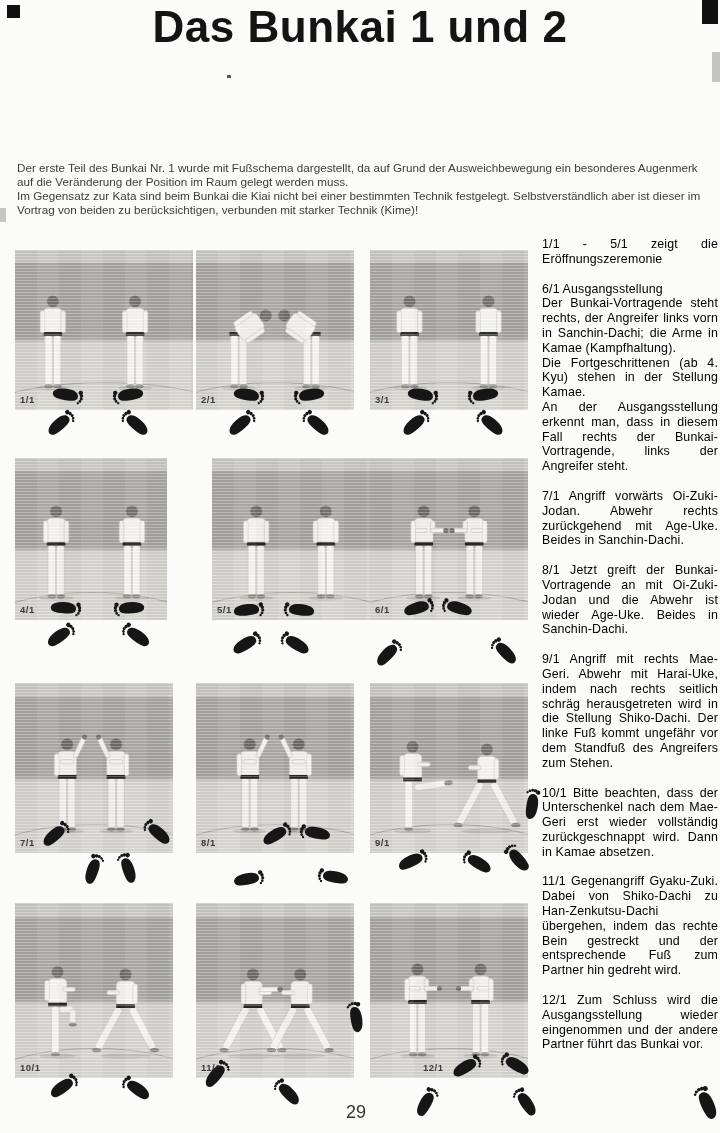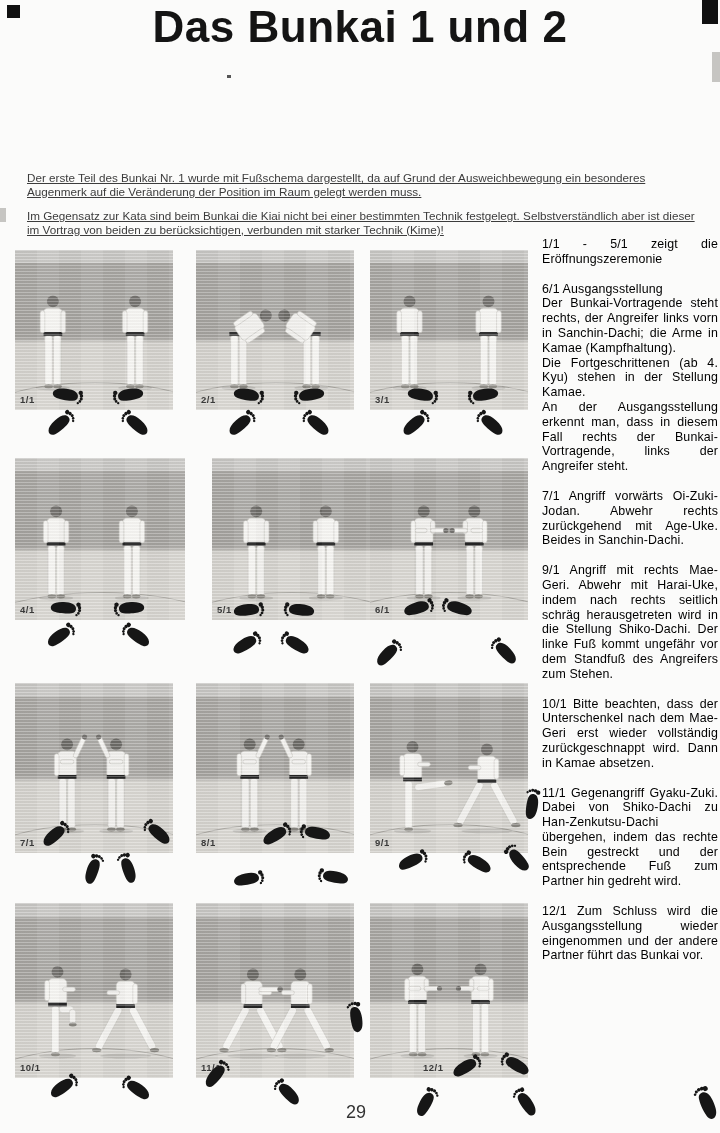--- a/index.html
+++ b/index.html
@@ -4,21 +4,21 @@
 <style>
   html,body{margin:0;padding:0;background:#888;}
   .page{position:relative;width:720px;height:1133px;background:#fbfbfa;
         font-family:"Liberation Sans",sans-serif;overflow:hidden;margin:0 auto;}
   .title{position:absolute;left:0;right:0;text-align:center;font-weight:bold;
          color:#141414;letter-spacing:0.5px;}
   .title1{top:2px;font-size:44px;}
   .title2{top:92px;font-size:43px;}
   .intro{position:absolute;left:17px;top:161px;width:694px;font-size:11.7px;
          line-height:13.9px;color:#3c3c3c;}
-  .intro p{margin:10px;text-decoration:underline;}
+  .intro p{margin:0;}
   .notes{position:absolute;left:542px;top:237px;width:176px;font-size:12.4px;
          line-height:14.8px;color:#000000;text-align:justify;letter-spacing:0.15px;}
   .note{margin:0 0 15px 0;}
   .note p{margin:0;}
   .cell{position:absolute;}
   .photo{position:relative;overflow:hidden;
          background:linear-gradient(180deg,#c9c8c5 0%,#c9c8c5 8%,#a9a7a3 8.4%,
                     #a6a4a0 54%,#b2b0ac 56%,#d5d3ce 58%,#d8d6d1 100%);}
   .photo::before{content:"";position:absolute;left:-35%;width:170%;bottom:-46%;height:62%;
          border:1px solid rgba(115,113,107,0.45);border-radius:50%;}
@@ -50,21 +50,21 @@
 
   <div class="title title1">Das Bunkai 1 und 2</div>
 
   <div class="intro">
     <p>Der erste Teil des Bunkai Nr. 1 wurde mit Fußschema dargestellt, da auf Grund der Ausweichbewegung ein besonderes Augenmerk auf die Veränderung der Position im Raum gelegt werden muss.</p>
     <p>Im Gegensatz zur Kata sind beim Bunkai die Kiai nicht bei einer bestimmten Technik festgelegt. Selbstverständlich aber ist dieser im Vortrag von beiden zu berücksichtigen, verbunden mit starker Technik (Kime)!</p>
   </div>
 
   <div id="grid">
       <div class="cell" style="left: 15px; top: 250px; width: 158px; height: 230px;">
-        <div class="photo" style="width: 158px; height: 160px;">
+        <div class="photo" style="width: 178px; height: 160px;">
           <svg class="fig-svg" width="158" height="160" viewBox="0 0 158 160">
             <g transform="translate(3.9,28.4) scale(0.85)" fill="#f5f4f1" stroke="#c7c5c0" stroke-width="0.7">
               <ellipse cx="40" cy="129" rx="20" ry="3" fill="rgba(60,60,55,0.15)" stroke="none"></ellipse>
               <rect x="30.5" y="67" width="8.8" height="59" rx="3.5"></rect>
               <rect x="40.7" y="67" width="8.8" height="59" rx="3.5"></rect>
               <ellipse cx="35" cy="127" rx="5" ry="2.6" fill="#8a8882" stroke="none"></ellipse>
               <ellipse cx="45.5" cy="127" rx="5" ry="2.6" fill="#8a8882" stroke="none"></ellipse>
               <rect x="29" y="35" width="22" height="31" rx="5"></rect>
               <rect x="29" y="63" width="22" height="4.5" fill="#262626" stroke="none"></rect>
               <rect x="25" y="38" width="5.5" height="26" rx="2.7"></rect>
@@ -249,21 +249,21 @@
             <path d="M0,-13 C5,-13 7.5,-7 7,2 C6.6,9 5.5,13 2.5,15.5 C-0.5,18 -4.5,16.5 -5.5,12 C-6.5,8 -7,-2 -5.5,-8 C-4.5,-12 -2.5,-13 0,-13 Z"></path>
             <circle cx="5.2" cy="-15.5" r="2.6"></circle>
             <circle cx="1.8" cy="-17" r="2"></circle>
             <circle cx="-1.6" cy="-17.3" r="1.8"></circle>
             <circle cx="-4.8" cy="-16.2" r="1.6"></circle>
             <circle cx="-7.2" cy="-14.2" r="1.4"></circle>
           </g>
         </svg>
       </div>
       <div class="cell" style="left: 15px; top: 458px; width: 158px; height: 232px;">
-        <div class="photo" style="width: 170px; height: 162px;">
+        <div class="photo" style="width: 152px; height: 162px;">
           <svg class="fig-svg" width="158" height="162" viewBox="0 0 158 162">
             <g transform="translate(7.1,30.4) scale(0.85)" fill="#f5f4f1" stroke="#c7c5c0" stroke-width="0.7">
               <ellipse cx="40" cy="129" rx="20" ry="3" fill="rgba(60,60,55,0.15)" stroke="none"></ellipse>
               <rect x="30.5" y="67" width="8.8" height="59" rx="3.5"></rect>
               <rect x="40.7" y="67" width="8.8" height="59" rx="3.5"></rect>
               <ellipse cx="35" cy="127" rx="5" ry="2.6" fill="#8a8882" stroke="none"></ellipse>
               <ellipse cx="45.5" cy="127" rx="5" ry="2.6" fill="#8a8882" stroke="none"></ellipse>
               <rect x="29" y="35" width="22" height="31" rx="5"></rect>
               <rect x="29" y="63" width="22" height="4.5" fill="#262626" stroke="none"></rect>
               <rect x="25" y="38" width="5.5" height="26" rx="2.7"></rect>
@@ -872,20 +872,23 @@
         <p>1/1 - 5/1 zeigt die Eröffnungszeremonie</p>
       </div>
       <div class="note">
         <p>6/1 Ausgangsstellung</p>
         <p>Der Bunkai-Vortragende steht rechts, der Angreifer links vorn in Sanchin-Dachi; die Arme in Kamae (Kampfhaltung).</p>
         <p>Die Fortgeschrittenen (ab 4. Kyu) stehen in der Stellung Kamae.</p>
         <p>An der Ausgangsstellung erkennt man, dass in diesem Fall rechts der Bunkai-Vortragende, links der Angreifer steht.</p>
       </div>
       <div class="note">
         <p>7/1 Angriff vorwärts Oi-Zuki-Jodan. Abwehr rechts zurückgehend mit Age-Uke. Beides in Sanchin-Dachi.</p>
+      </div>
+      <div class="note">
+        <p>8/1 Jetzt greift der Bunkai-Vortragende an mit Oi-Zuki-Jodan und die Abwehr ist wieder Age-Uke. Beides in Sanchin-Dachi.</p>
       </div>
       <div class="note">
         <p>9/1 Angriff mit rechts Mae-Geri. Abwehr mit Harai-Uke, indem nach rechts seitlich schräg herausgetreten wird in die Stellung Shiko-Dachi. Der linke Fuß kommt ungefähr vor dem Standfuß des Angreifers zum Stehen.</p>
       </div>
       <div class="note">
         <p>10/1 Bitte beachten, dass der Unterschenkel nach dem Mae-Geri erst wieder vollständig zurückgeschnappt wird. Dann in Kamae absetzen.</p>
       </div>
       <div class="note">
         <p>11/1 Gegenangriff Gyaku-Zuki. Dabei von Shiko-Dachi zu Han-Zenkutsu-Dachi übergehen, indem das rechte Bein gestreckt und der entsprechende Fuß zum Partner hin gedreht wird.</p>
       </div>

